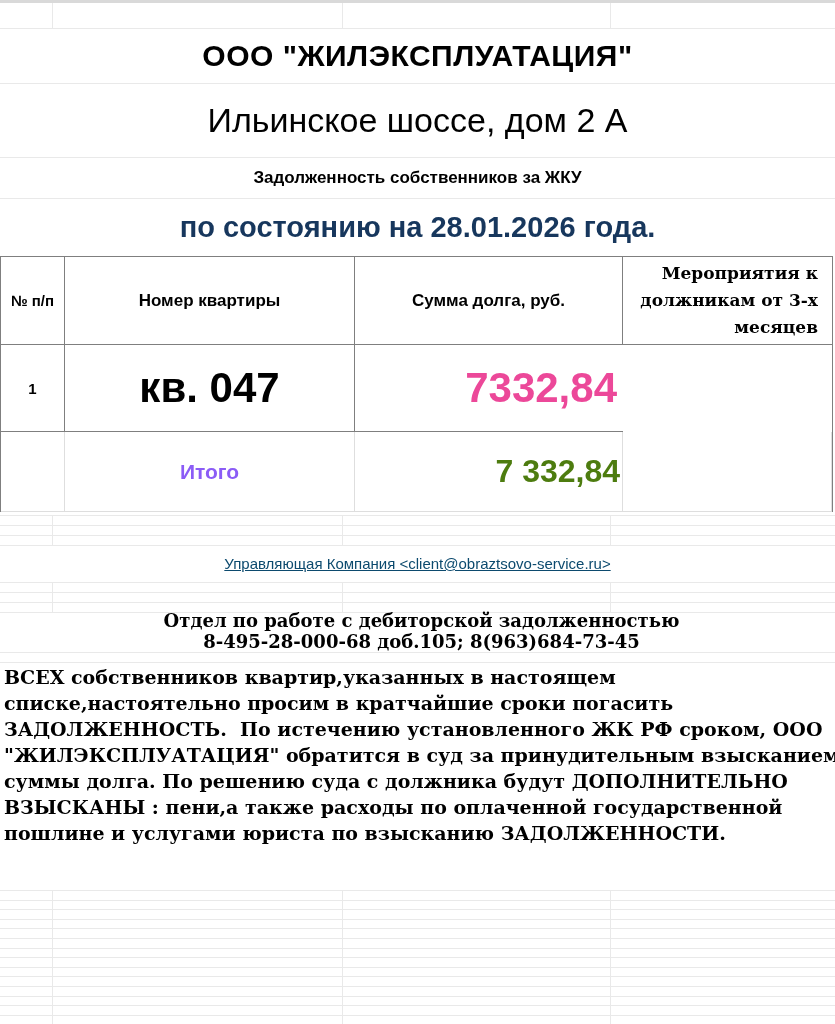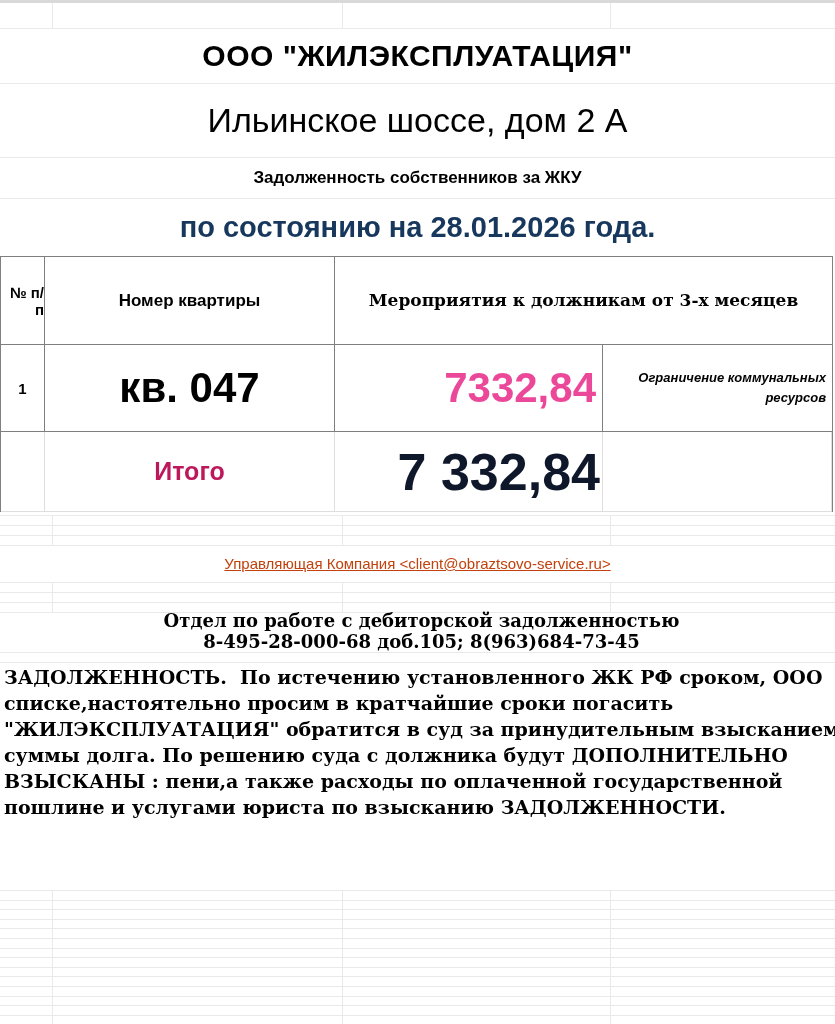--- a/index.html
+++ b/index.html
@@ -18,39 +18,39 @@
 
   
   .tbl { position:absolute; top:256px; left:0; width:833px;
          border:1px solid #7f7f7f; border-bottom:none; box-sizing:border-box; }
   .tr  { display:flex; }
   .tr.thead { height:88px; }
   .tr.tdata { height:87px; }
   .tr.ttotal{ height:80px; }
   .td { box-sizing:border-box; display:flex; align-items:center; justify-content:center;
         text-align:center; }
-  .c1 { width:44px; }  .c2 { width:290px; } .c3 { width:268px; } .c4 { flex:1; }
+  .c1 { width:64px; }  .c2 { width:290px; } .c3 { width:268px; } .c4 { flex:1; }
   .thead .td, .tdata .td { border-right:1px solid #7f7f7f; border-bottom:1px solid #7f7f7f;text-align:right; }
   .ttotal .td { border-right:1px solid #dedede; border-bottom:1px solid #dedede; }
   .thead .td:last-child, .tdata .td:last-child { border-right:none; }
   .h-small { font-size:15px; font-weight:bold; }
   .h-std   { font-size:17px; font-weight:bold; }
   .h-serif { font-size:17px; font-weight:bold; font-family:"DejaVu Serif", serif;
              line-height:1.6; padding:0 14px; }
   .d-num { font-size:15px; font-weight:bold; }
   .d-apt { font-size:42px; font-weight:bold; }
   .d-sum { font-size:42px; font-weight:bold; color:#ec4899;
            justify-content:flex-end; padding-right:6px; }
   .d-act { font-size:13px; font-weight:bold; font-style:italic; line-height:1.55; padding:0 6px; }
-  .t-lbl { font-size:25px; font-weight:bold; color:#be185d;text-align:center; }
-  .t-val { font-size:52px; font-weight:bold; color:#0f172a;
+  .t-lbl { font-size:21px; font-weight:bold; color:#8b5cf6;text-align:center; }
+  .t-val { font-size:32px; font-weight:bold; color:#4d7c0f;
            justify-content:flex-end; padding-right:2px; }
 
   .linkrow { top:545px; height:37px; }
-  .maillink { color:#c2410c; font-size:15px; text-decoration:underline; cursor:pointer; }
+  .maillink { color:#0c4a6e; font-size:15px; text-decoration:underline; cursor:pointer; }
 
   .dept { position:absolute; top:610px; left:4px; width:835px; text-align:center;
           font-family:"DejaVu Serif", serif; font-weight:bold; font-size:18px; line-height:21px; }
 
   .notice { position:absolute; top:664px; left:4px; width:828px;
             font-family:"DejaVu Serif", serif; font-weight:bold; font-size:19px;
             line-height:26px; }
   .notice .nline { white-space:pre; }
 </style>
 </head>
@@ -105,47 +105,48 @@
 
   <div class="rowc company">ООО "ЖИЛЭКСПЛУАТАЦИЯ"</div>
   <div class="rowc address">Ильинское шоссе, дом 2 А</div>
   <div class="rowc subtitle">Задолженность собственников за ЖКУ</div>
   <div class="rowc dateline">по состоянию на 28.01.2026 года.</div>
 
   <div class="tbl">
     <div class="tr thead">
       <div class="td c1 h-small">№ п/п</div>
       <div class="td c2 h-std">Номер квартиры</div>
+      <div class="td c3 h-std">Сумма долга, руб.</div>
       <div class="td c4 h-serif">Мероприятия к должникам от 3-х месяцев</div>
     </div>
     <div class="tr tdata">
       <div class="td c1 d-num">1</div>
       <div class="td c2 d-apt">кв. 047</div>
       <div class="td c3 d-sum">7332,84</div>
-      <div class="td c4 d-act">Ограничение  коммунальных ресурсов</div>
     </div>
     <div class="tr ttotal">
       <div class="td c1"></div>
       <div class="td c2 t-lbl">Итого</div>
       <div class="td c3 t-val">7 332,84</div>
       <div class="td c4"></div>
     </div>
   </div>
 
   <div class="rowc linkrow">
     <span class="maillink">Управляющая Компания &lt;client@obraztsovo-service.ru&gt;</span>
   </div>
 
   <div class="dept">
     <div>Отдел по работе с дебиторской задолженностью</div>
     <div>8-495-28-000-68 доб.105; 8(963)684-73-45</div>
   </div>
 
   <div class="notice">
+    <div class="nline">ВСЕХ собственников квартир,указанных в настоящем</div>
+    <div class="nline">списке,настоятельно просим в кратчайшие сроки погасить</div>
     <div class="nline">ЗАДОЛЖЕННОСТЬ.  По истечению установленного ЖК РФ сроком, ООО</div>
-    <div class="nline">списке,настоятельно просим в кратчайшие сроки погасить</div>
     <div class="nline">"ЖИЛЭКСПЛУАТАЦИЯ" обратится в суд за принудительным взысканием</div>
     <div class="nline">суммы долга. По решению суда с должника будут ДОПОЛНИТЕЛЬНО</div>
     <div class="nline">ВЗЫСКАНЫ : пени,а также расходы по оплаченной государственной</div>
     <div class="nline">пошлине и услугами юриста по взысканию ЗАДОЛЖЕННОСТИ.</div>
   </div>
 
 </div>
 
 </body></html>

